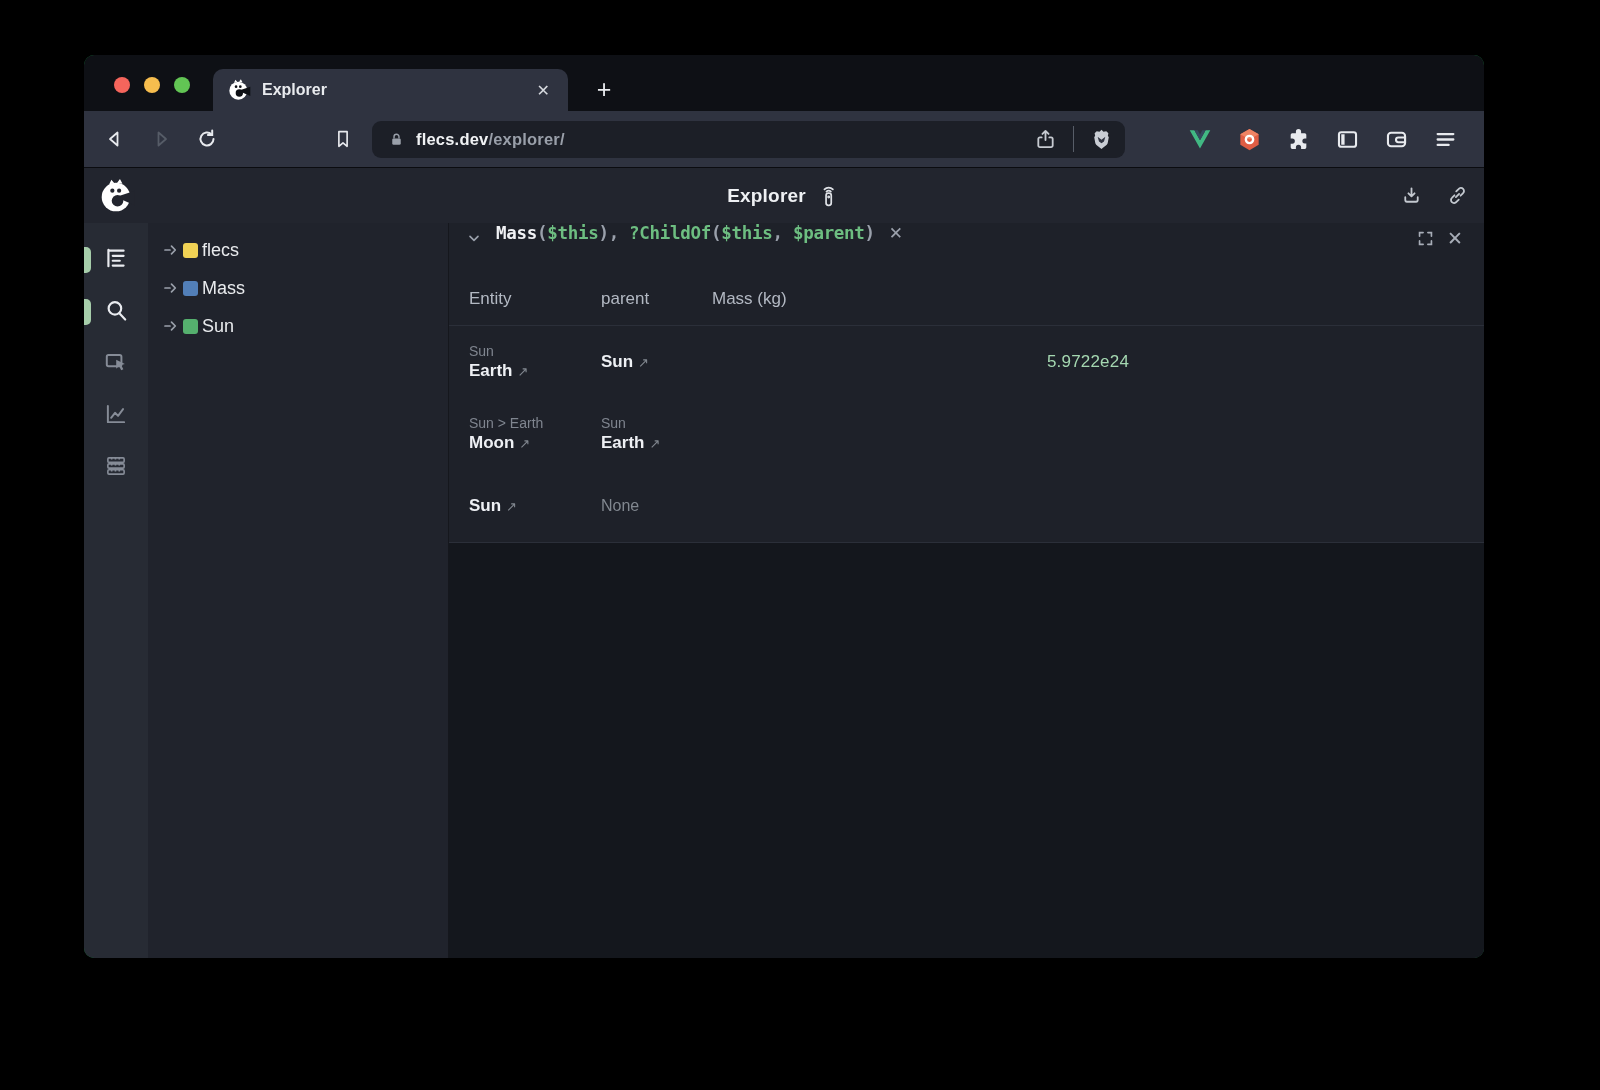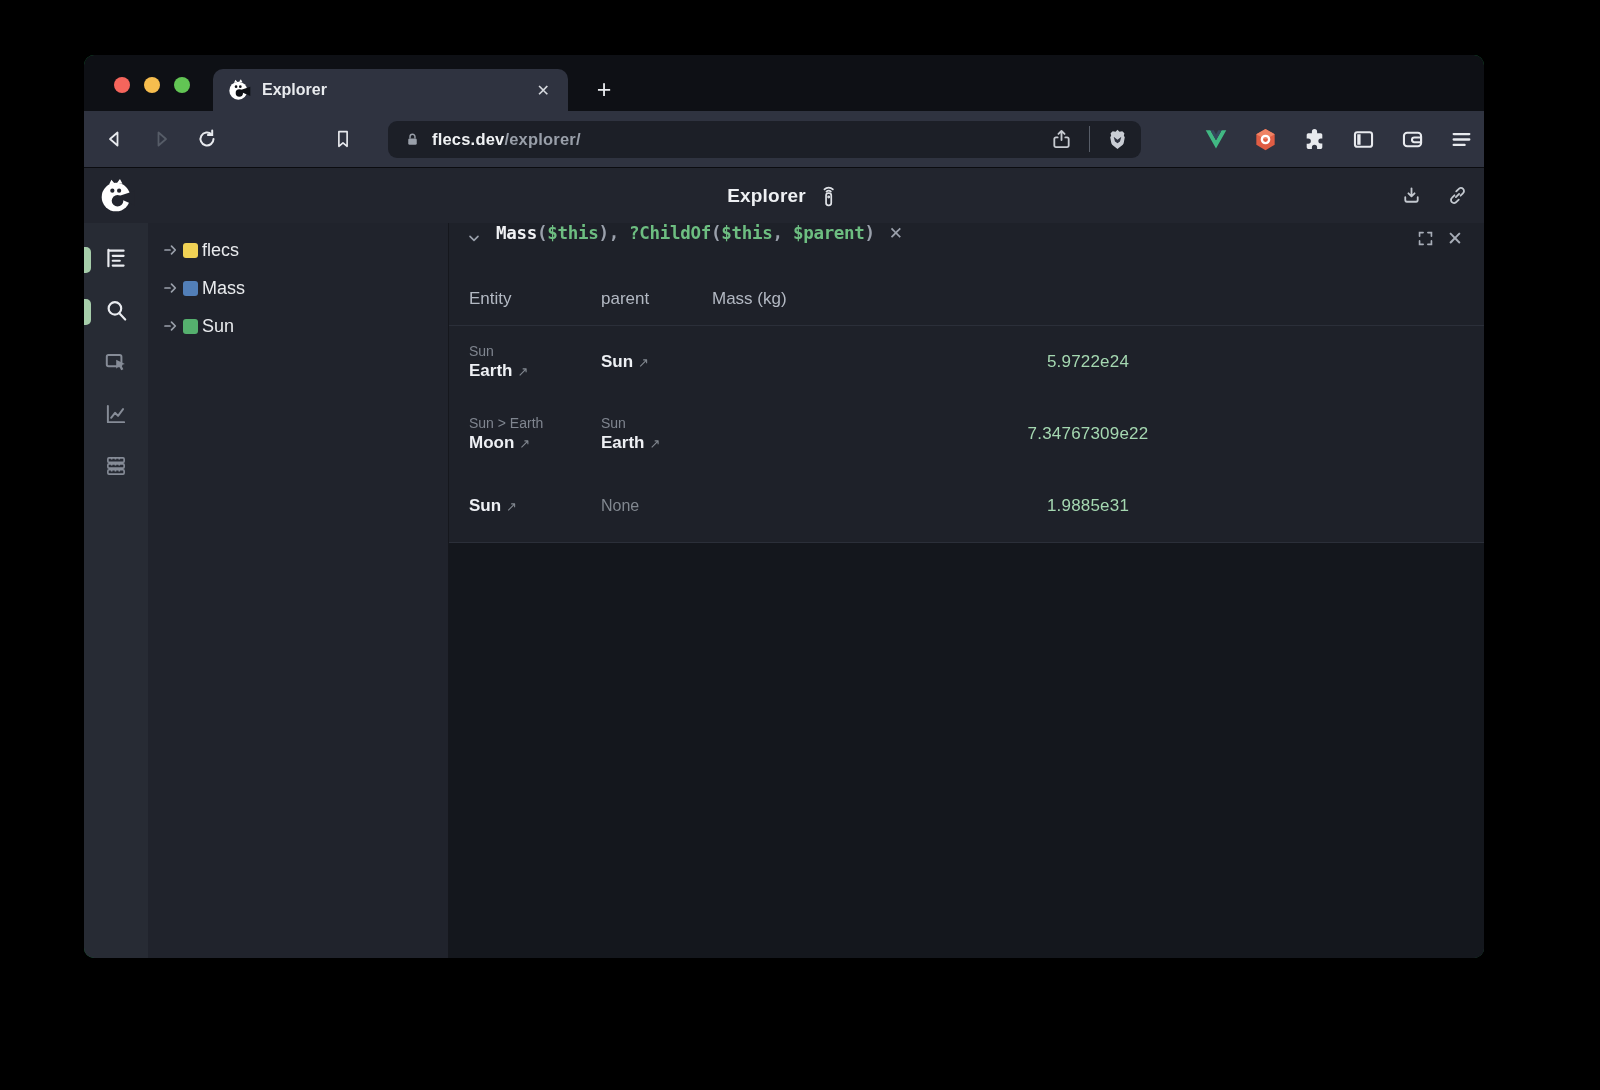--- a/index.html
+++ b/index.html
@@ -15,21 +15,21 @@
     border-radius:10px 10px 0 0;display:flex;align-items:center;padding:0 14px;box-sizing:border-box;}
   .tab-title{color:#e9ebee;font-size:16px;font-weight:600;margin-left:11px;flex:1;}
   .tab-close{color:#d6d9de;font-size:16px;background:none;border:none;cursor:default;padding:2px 4px;}
   .newtab{position:absolute;left:503px;bottom:5px;width:34px;height:34px;background:none;border:none;
     color:#e9ebee;font-size:25px;line-height:30px;}
 
   
   .toolbar{height:56px;background:#2f3340;display:flex;align-items:center;padding:0 14px;flex:none;}
   .tbtn{width:34px;height:34px;display:flex;align-items:center;justify-content:center;background:none;border:none;padding:0;flex:none;}
   .urlbar{height:37px;background:#1c1f27;border-radius:9px;display:flex;align-items:center;
-    padding:0 7px 0 14px;width:753px;margin-left:28px;box-sizing:border-box;flex:none;}
+    padding:0 7px 0 14px;width:753px;margin-left:12px;box-sizing:border-box;flex:none;}
   .urltext{margin-left:10px;font-size:16.5px;letter-spacing:.2px;white-space:nowrap;}
   .url-domain{color:#f0f2f4;font-weight:600;}
   .url-path{color:#999fa9;font-weight:600;}
   .url-right{margin-left:auto;display:flex;align-items:center;gap:10px;}
   .vdivider{width:1.5px;height:26px;background:#575d68;}
   .extgroup{margin-left:62px;display:flex;align-items:center;gap:23px;}
   .ebtn{width:26px;height:26px;display:flex;align-items:center;justify-content:center;background:none;border:none;padding:0;}
 
   
   .appheader{height:55px;background:#22252e;border-top:1px solid #0b0c10;position:relative;
@@ -340,30 +340,28 @@
 
       <div class="trow">
         <span class="cell">
           <span class="epath">Sun &gt; Earth</span>
           <span class="ename"><span>Moon</span><span class="ne">↗</span></span>
         </span>
         <span class="cell">
           <span class="epath">Sun</span>
           <span class="ename"><span>Earth</span><span class="ne">↗</span></span>
         </span>
-        <span class="mass">7.34767309e22</span>
       </div>
 
       <div class="trow">
         <span class="cell">
           <span class="ename"><span>Sun</span><span class="ne">↗</span></span>
         </span>
         <span class="cell">
           <span class="none">None</span>
         </span>
-        <span class="mass">1.9885e31</span>
       </div>
 
       <div class="tbottom"></div>
       <div class="qempty"></div>
     </div>
   </div>
 </div>
 
 </body></html>

